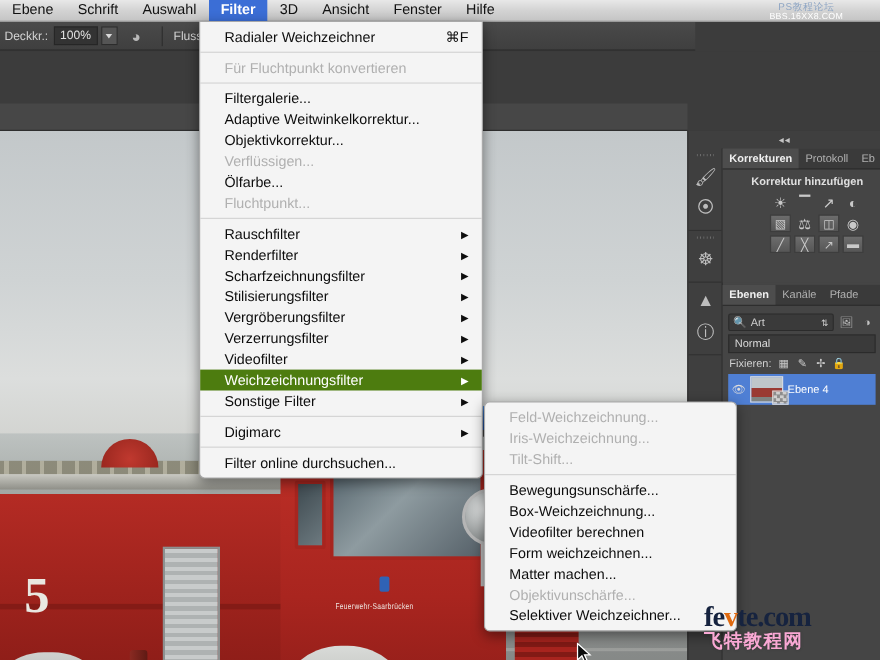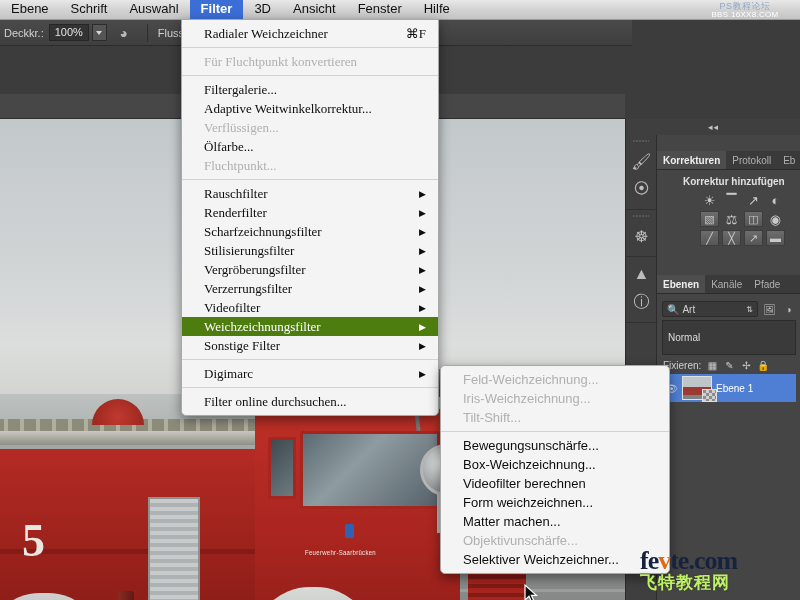--- a/index.html
+++ b/index.html
@@ -21,21 +21,21 @@
     z-index:50;
   }
   .mb-item{
     padding:2px 11px 3px 11px; height:20px; line-height:16px;
     display:flex; align-items:center; white-space:nowrap;
   }
   .mb-item.active{ background:#3b6ed6; color:#fff;font-weight:bold; }
 
   
   #wm-top{
-    position:absolute; top:0; right:2px; width:106px; height:24px;
+    position:absolute; top:0; right:14px; width:106px; height:24px;
     z-index:60; text-align:center; line-height:1;
     pointer-events:none;
   }
   #wm-top .l1{ font-size:9px; color:#8fa6c4; letter-spacing:.5px; padding-top:2px;}
   #wm-top .l2{ font-size:8px; color:#ffffff; letter-spacing:.3px; }
 
   
   #optionsbar{
     position:absolute; top:20px; left:0; width:632px; height:26px;
     background:linear-gradient(to bottom,#4a4a4a,#3f3f3f);
@@ -221,21 +221,20 @@
   }
   .railicon{
     width:31px; height:28px; display:flex; align-items:center; justify-content:center;
     color:#bdbdbd; font-size:16px;
   }
 
   .panel{ position:absolute; left:31px; width:144px; background:#454545; }
   .panel-tabs{
     height:19px; display:flex; align-items:stretch; background:#3a3a3a;
     border-bottom:1px solid #2c2c2c;
-    margin-top:16px;
   }
   .ptab{
     font-size:10px; color:#b0b0b0; padding:0 6px;
     display:flex; align-items:center; white-space:nowrap;
   }
   .ptab.sel{ background:#4d4d4d; color:#efefef; font-weight:bold; }
   .panel-body{ padding:4px 5px; }
   .panel-title{ font-size:10px; color:#e0e0e0; font-weight:bold; margin:2px 0 5px 1px;padding-left:20px;}
   .adj-grid{ display:flex; flex-wrap:wrap; gap:3px; padding-left:38px;}
   .adj-ic{
@@ -251,21 +250,21 @@
   .search-box{
     flex:1; height:16px; background:#3a3a3a; border:1px solid #2b2b2b; border-radius:2px;
     display:flex; align-items:center; gap:3px; padding:0 4px; font-size:10px; color:#cfcfcf;
   }
   .sb-icons{ display:flex; gap:4px; }
   .sb-icon{
     width:15px;height:15px;display:flex;align-items:center;justify-content:center;
     color:#c2c2c2;font-size:10px;
   }
   .blend-row{
-    height:35px; background:#3a3a3a; border:1px solid #2b2b2b;
+    height:17px; background:#3a3a3a; border:1px solid #2b2b2b;
     display:flex; align-items:center; padding:0 5px; font-size:10px; color:#dcdcdc;
     margin:3px 0;
   }
   .fix-row{ display:flex; align-items:center; gap:5px; font-size:10px; color:#d0d0d0; margin:4px 0 3px 1px;}
   .fix-ic{ width:12px;height:12px;display:flex;align-items:center;justify-content:center;color:#c8c8c8;font-size:10px;}
   .layer-item{
     display:flex; align-items:center; gap:4px; background:#4f7fd4; padding:2px 3px;
   }
   .eye{ width:13px; text-align:center; color:#dcdcdc; font-size:10px;}
   .lthumb{
@@ -294,40 +293,40 @@
   }
   .mi.dis{ color:#b0b0b0; }
   .mi.sel{ background:#4d7c0f; color:#fff; }
   .mi .shortcut{ margin-left:auto; padding-left:22px; }
   .mi .sub-arrow{
     margin-left:auto; padding-left:18px;
     font-size:9px;
   }
   .msep{ height:1px; background:#d2d2d2; margin:4px 0; }
 
-  #filter-menu{ left:181px; top:19px; width:258px;font-family:Liberation Serif, serif; }
+  #filter-menu{ left:181px; top:19px; width:258px; }
   #blur-menu{ left:440px; top:365px; width:230px; border-radius:5px; border-top:1px solid #a8a8a8;}
 
   
   #cursor{
     position:absolute; left:524px; top:584px; z-index:200; width:14px;height:20px;
     pointer-events:none;
   }
 
   
   #wm-bottom{
     position:absolute; left:640px; top:536px; z-index:150; width:160px; pointer-events:none;margin-top:12px;
   }
   #wm-bottom .fev{
     font-size:26px; font-weight:bold; font-family:"Liberation Serif", serif;
     color:#16233f; line-height:1; letter-spacing:-1px;
   }
   #wm-bottom .fev .v{ color:#e06a10; }
   #wm-bottom .cn{
-    font-size:17px; color:#bef264; font-weight:bold; letter-spacing:1px; margin-top:-3px;
+    font-size:17px; color:#f9a8d4; font-weight:bold; letter-spacing:1px; margin-top:-3px;
     text-shadow:0 0 2px #333;
   }
 </style>
 </head>
 <body>
 
 <div id="menubar">
     <div class="mb-item">Ebene</div>
     <div class="mb-item">Schrift</div>
     <div class="mb-item">Auswahl</div>
@@ -461,21 +460,21 @@
         <div class="fix-row">
           <span>Fixieren:</span>
           <span class="fix-ic">▦</span>
           <span class="fix-ic">✎</span>
           <span class="fix-ic">✢</span>
           <span class="fix-ic">🔒</span>
         </div>
         <div class="layer-item">
           <span class="eye">👁</span>
           <span class="lthumb"></span>
-          <span class="lname">Ebene 1</span>
+          <span class="lname">Ebene 4</span>
         </div>
       </div>
     </div>
   </div>
 </div>
 
 <div id="filter-menu" class="menu">
     <div class="mi">
       <span>Radialer Weichzeichner</span>
       <span class="shortcut">⌘F</span>
@@ -483,20 +482,23 @@
     <div class="msep"></div>
     <div class="mi dis">
       <span>Für Fluchtpunkt konvertieren</span>
     </div>
     <div class="msep"></div>
     <div class="mi">
       <span>Filtergalerie...</span>
     </div>
     <div class="mi">
       <span>Adaptive Weitwinkelkorrektur...</span>
+    </div>
+    <div class="mi">
+      <span>Objektivkorrektur...</span>
     </div>
     <div class="mi dis">
       <span>Verflüssigen...</span>
     </div>
     <div class="mi">
       <span>Ölfarbe...</span>
     </div>
     <div class="mi dis">
       <span>Fluchtpunkt...</span>
     </div>

